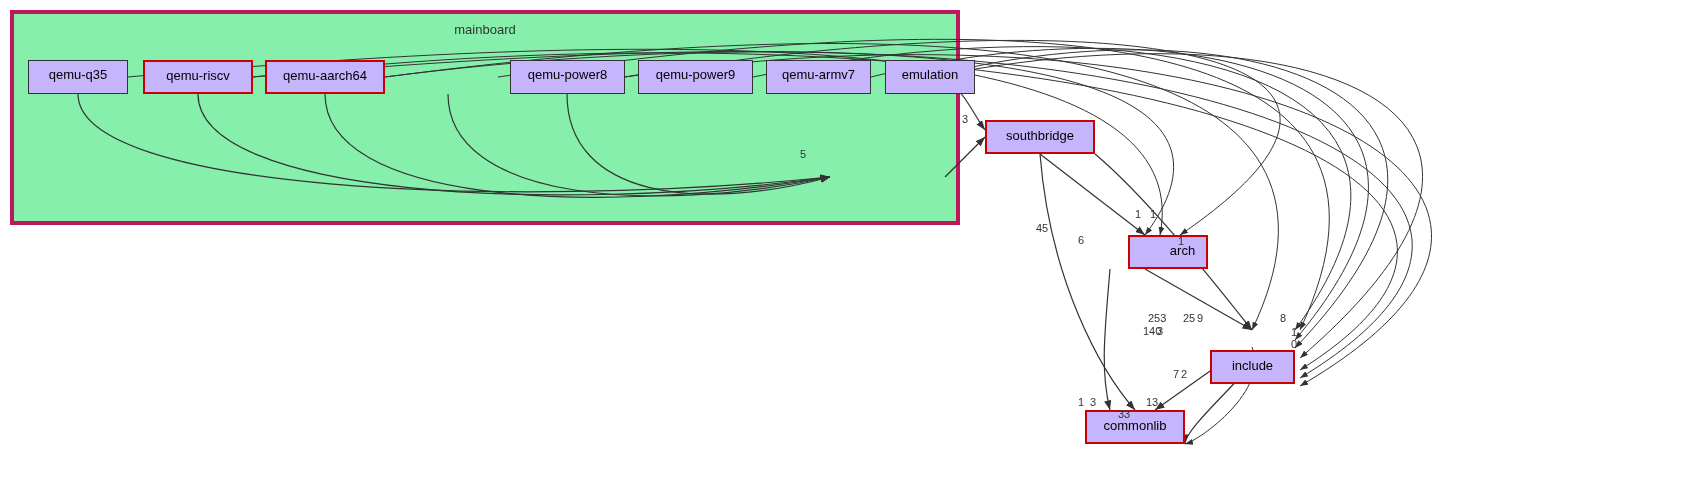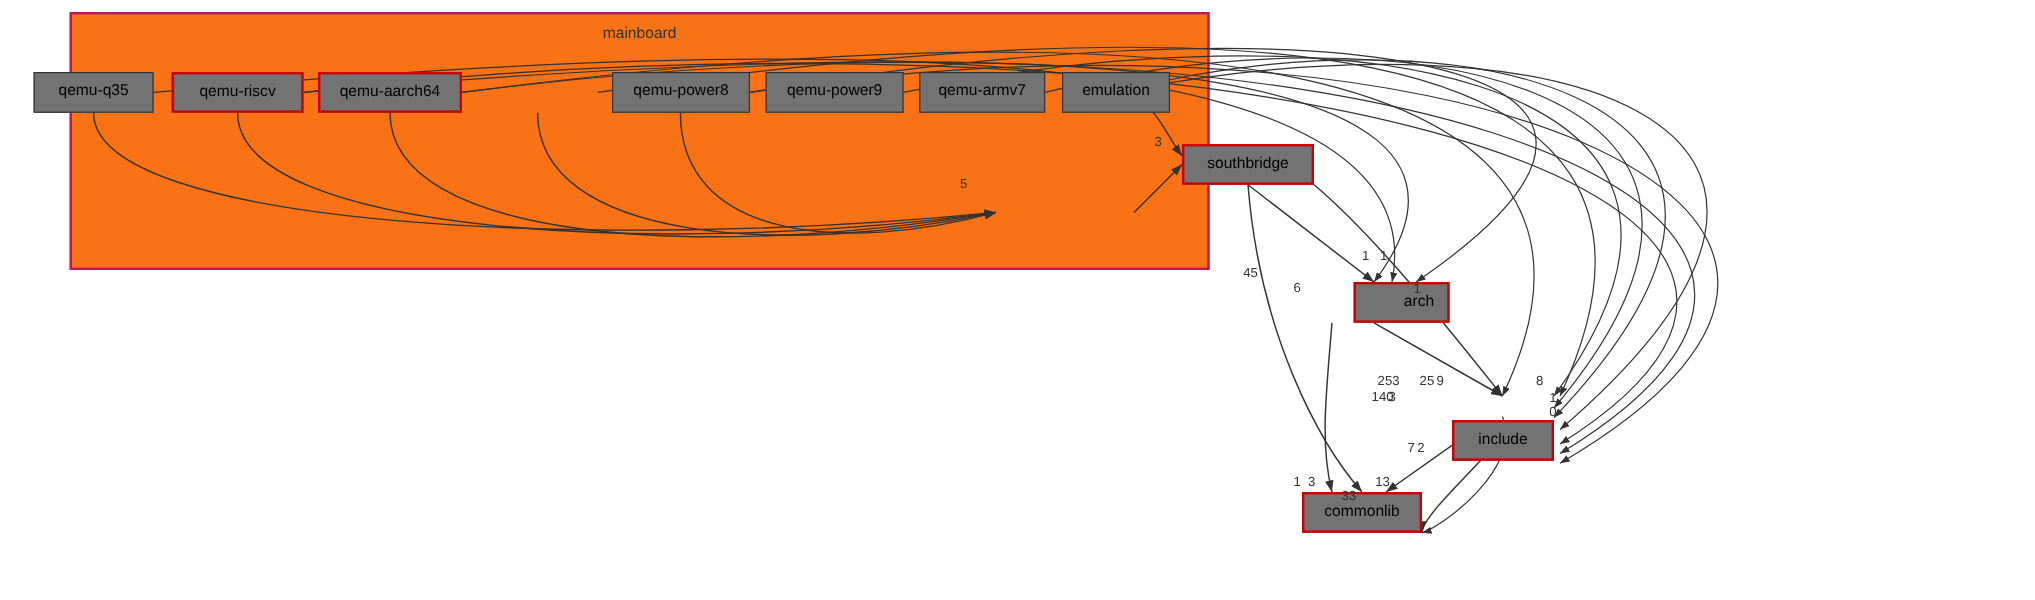--- a/index.html
+++ b/index.html
@@ -16,35 +16,34 @@
       position: relative;
       width: 1696px;
       height: 500px;
     }
     .mainboard-group {
       position: absolute;
       top: 10px;
       left: 10px;
       width: 950px;
       height: 215px;
-      background: #f97316;
-      border: 2px solid #be185d;
-      margin-left: 48px;
+      background: #86efac;
+      border: 4px solid #be185d;
     }
     .mainboard-label {
       position: absolute;
       top: 8px;
       left: 50%;
       transform: translateX(-50%);
       font-size: 13px;
       color: #333;
     }
     .node-box {
       position: absolute;
-      background: #737373;
+      background: #c4b5fd;
       border: 1px solid #333333;
       padding: 6px 10px;
       font-size: 13px;
       text-align: center;
       white-space: nowrap;
     }
     .node-box.red-border {
       border: 2px solid #cc0000;
     }
     svg.arrows {

